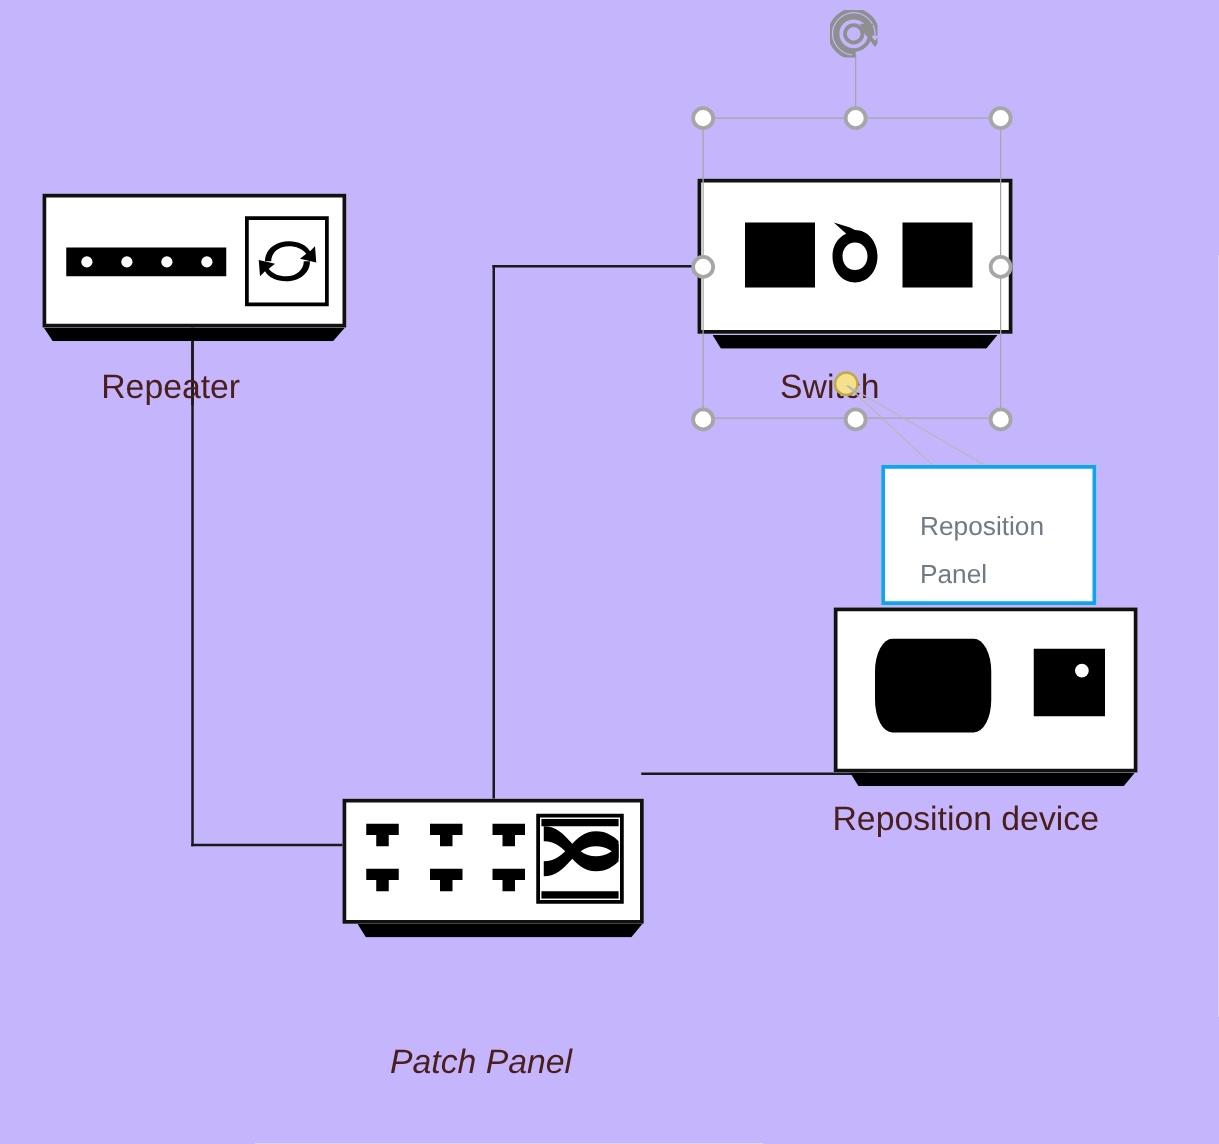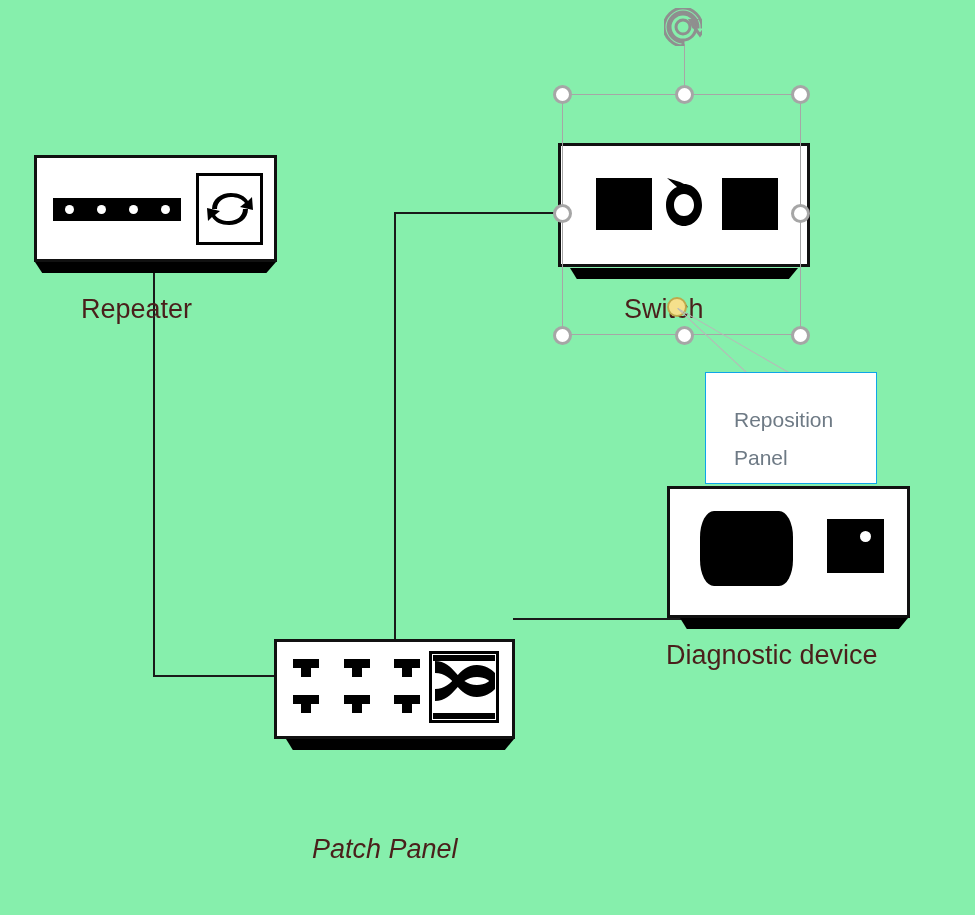--- a/index.html
+++ b/index.html
@@ -7,21 +7,21 @@
     padding: 0;
     background: #ffffff;
   }
   body {
     font-family: "Liberation Sans", sans-serif;
   }
   #canvas {
     position: relative;
     width: 975px;
     height: 915px;
-    background: #86efac;
+    background: #c4b5fd;
     overflow: hidden;
   }
   .abs { position: absolute; }
 
   
   .device-label {
     position: absolute;
     color: #4A1F1B;
     font-family: "Liberation Sans", sans-serif;
     font-size: 27px;
@@ -138,21 +138,21 @@
     border-radius: 50%;
     background: #F5E08C;
     border: 2px solid #BFA94B;
     box-sizing: border-box;
   }
 
   
   .tooltip {
     position: absolute;
     background: #ffffff;
-    border: 1px solid #0ea5e9;
+    border: 3px solid #0ea5e9;
     box-sizing: border-box;
     color: #6e7a85;
     font-family: "Liberation Sans", sans-serif;
     font-size: 21px;
     line-height: 38px;
     padding: 28px 0 0 28px;
   }
   .leader {
     position: absolute;
     height: 1px;
@@ -243,21 +243,21 @@
   </div>
 
   <div>
     <div class="chassis" style="left:667px; top:486px; width:243px; height:132px;"></div>
     <div class="crt" style="left:700px; top:511px; width:93px; height:75px;"></div>
     <div class="blk-square" style="left:827px; top:519px; width:57px; height:54px;">
       <span class="abs" style="left:33px; top:12px; width:11px; height:11px; border-radius:50%; background:#ffffff;"></span>
     </div>
     <div class="base-shadow" style="left:680px; top:618px; width:228px; height:11px;
                 clip-path: polygon(0 0, 100% 0, 96% 100%, 3% 100%);"></div>
-    <div class="device-label" style="left:666px; top:639px;">Diagnostic device</div>
+    <div class="device-label" style="left:666px; top:639px;">Reposition device</div>
   </div>
 
   <div>
     <div class="chassis" style="left:274px; top:639px; width:241px; height:100px;"></div>
 
     <div class="jack" style="left:293px; top:659px;">
       <span class="top"></span>
       <span class="tab"></span>
     </div>
     <div class="jack" style="left:344px; top:659px;">

